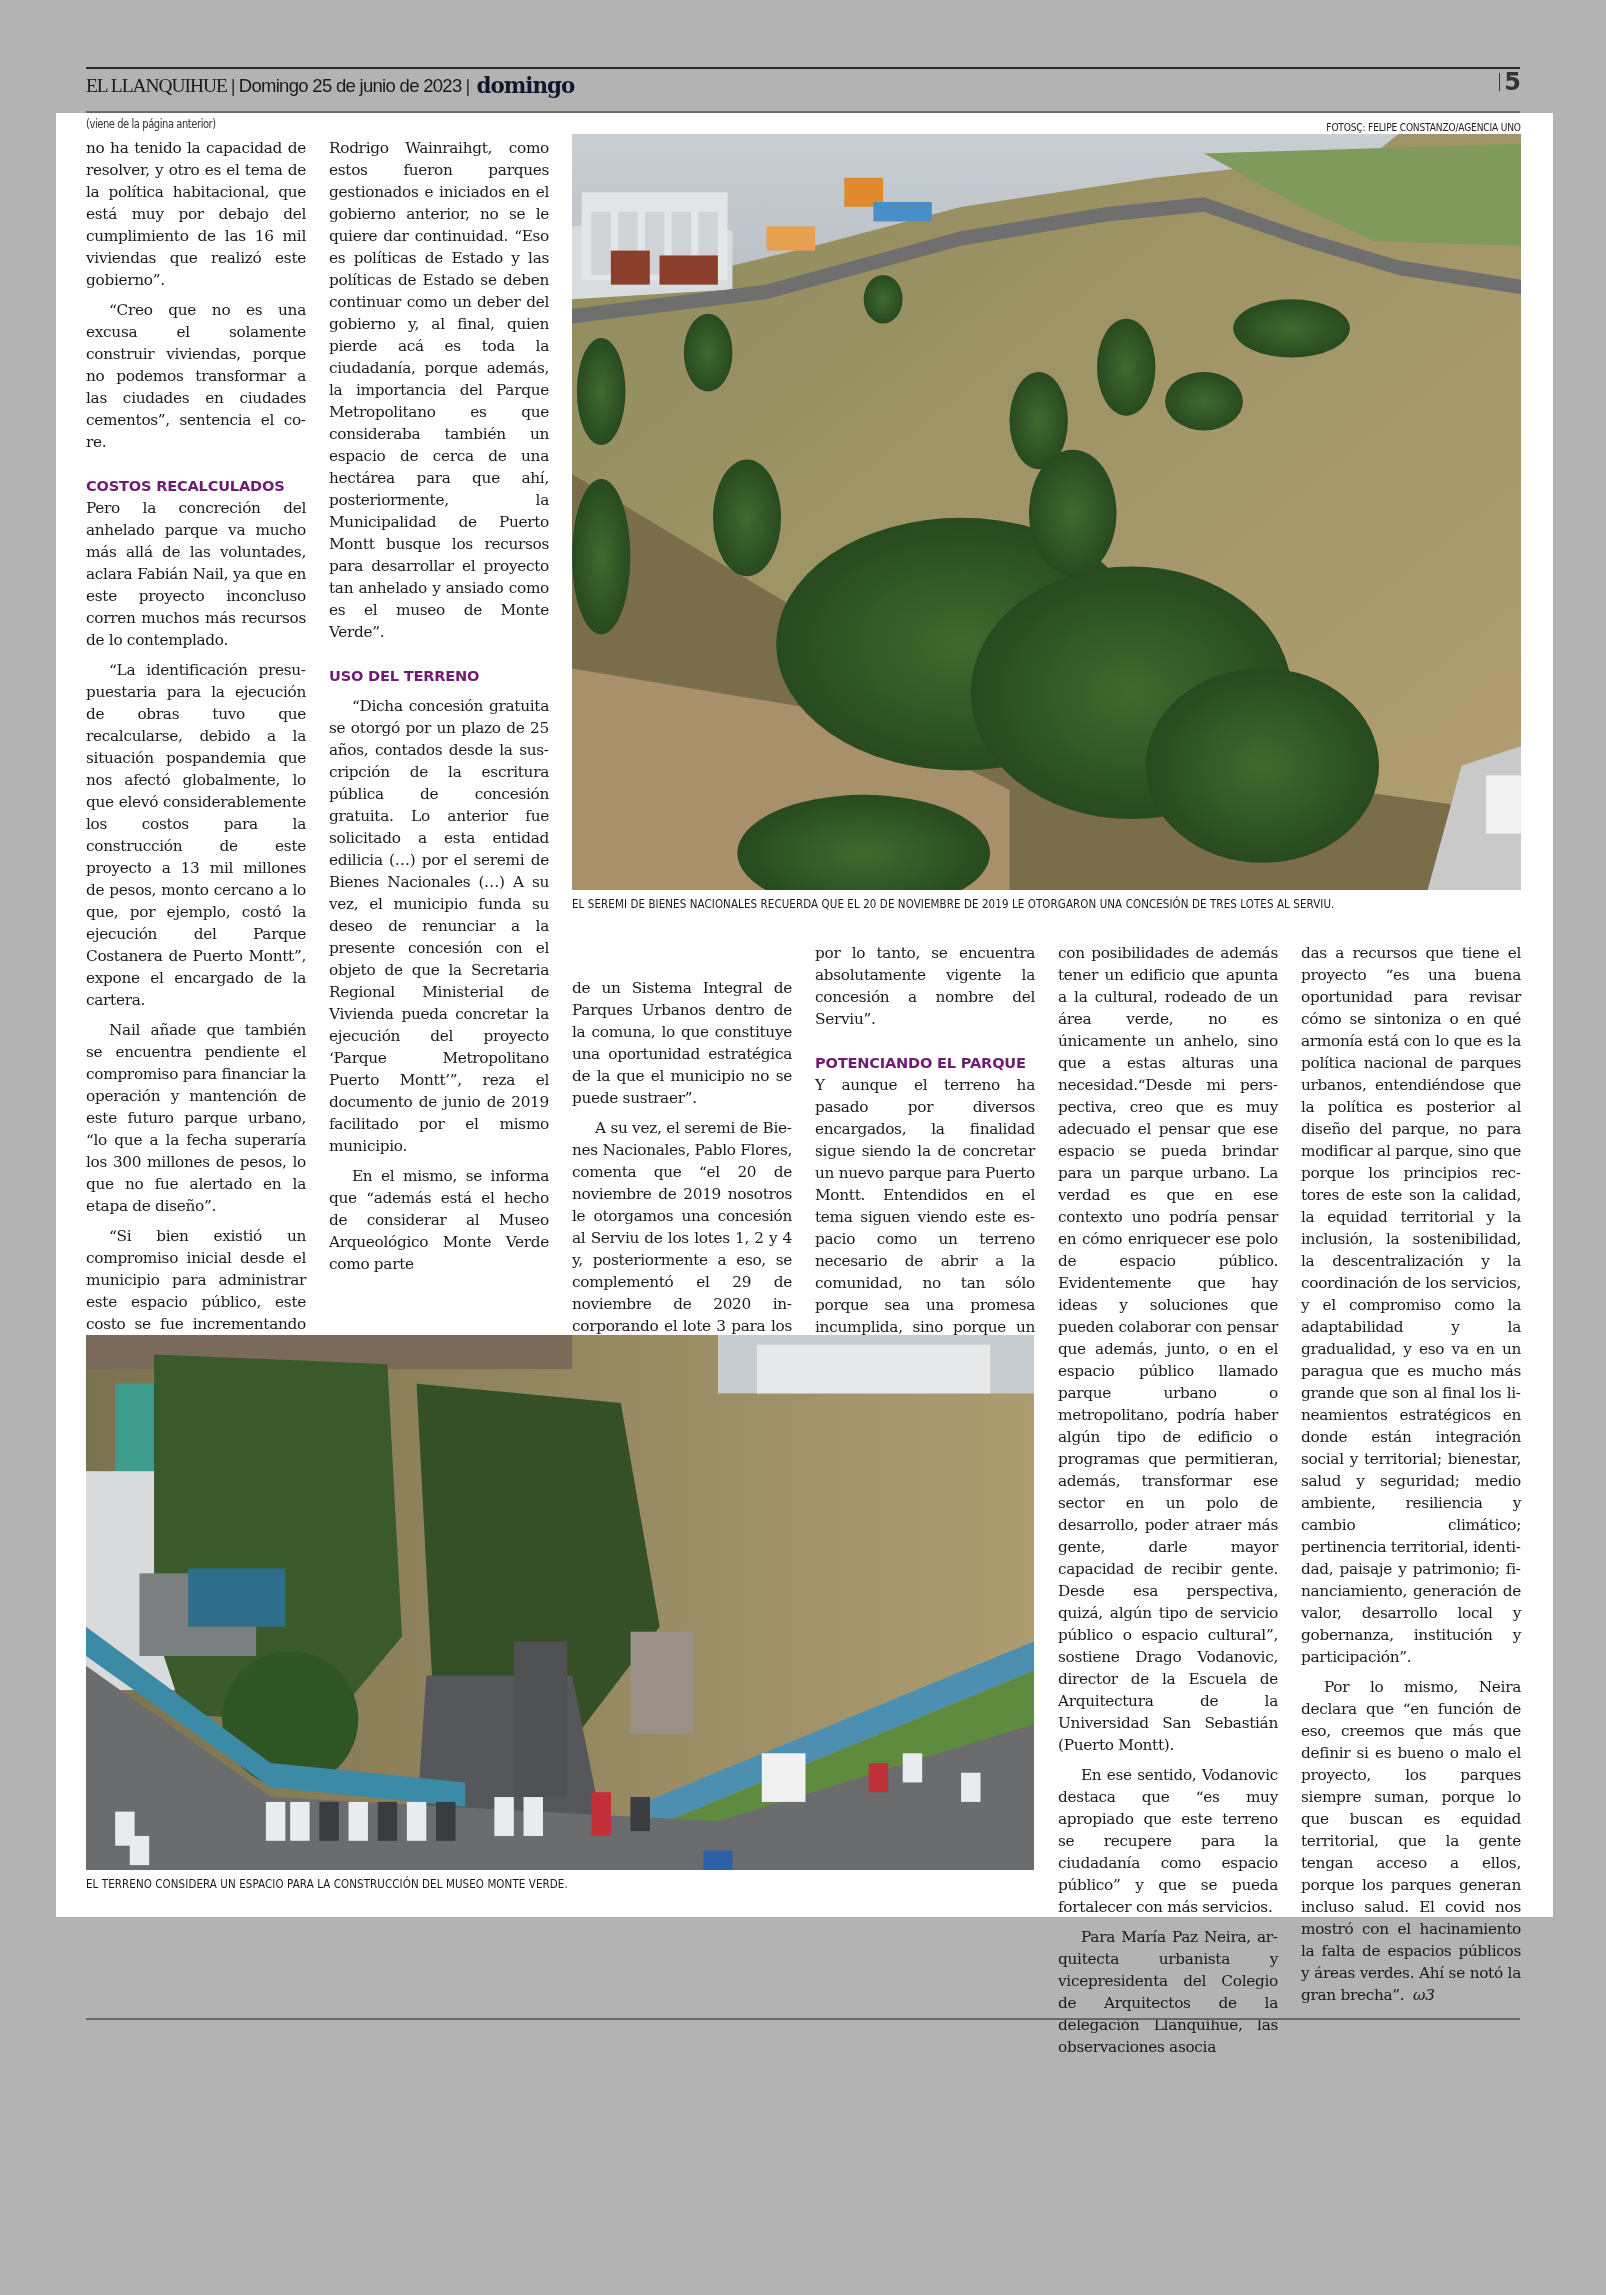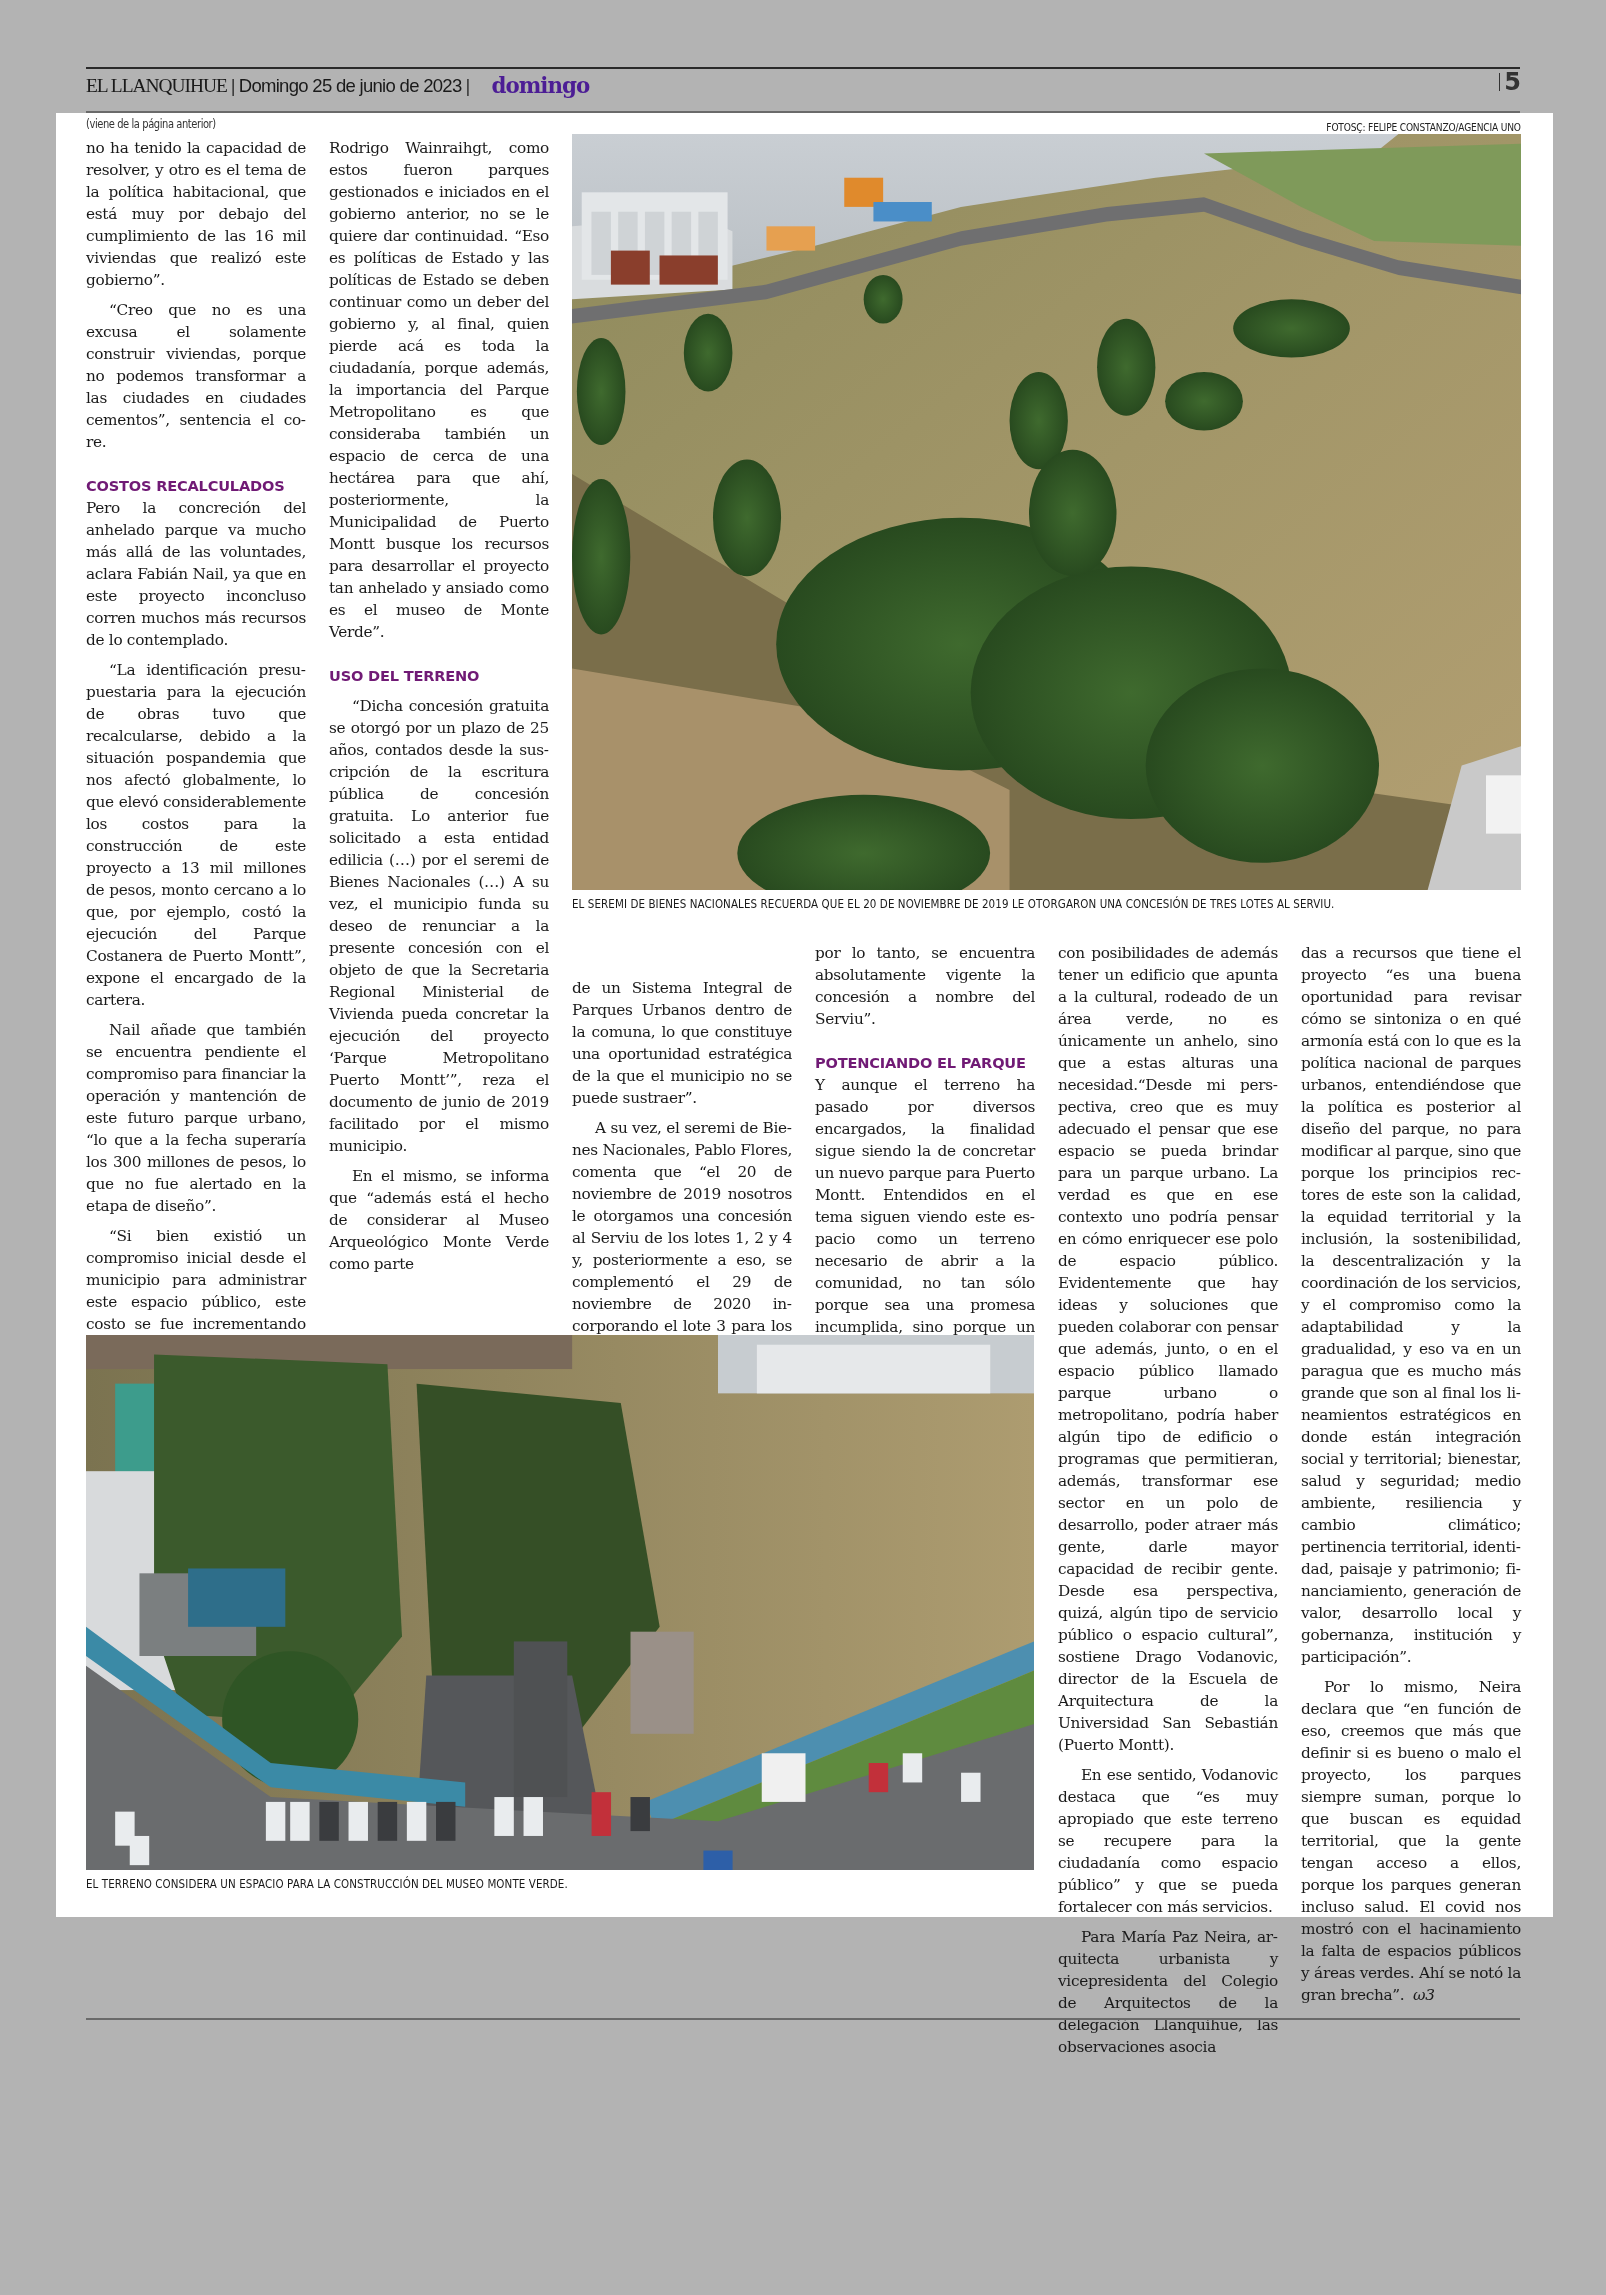--- a/index.html
+++ b/index.html
@@ -1,21 +1,21 @@
 <!DOCTYPE html>
 <html style="font-size:7.8px"><head>
 <meta charset="utf-8">
 <style>
   html, body { margin:0; padding:0; }
   body { width:1607px; height:2295px; background:#b3b3b3; position:relative; overflow:hidden; font-family:"DejaVu Serif", serif; color:#1a1a1a; }
   .hdr-line-top { position:absolute; left:86px; top:67px; width:1434px; height:1.5px; background:#2a2a2a; }
   .hdr { position:absolute; left:86px; top:71px; height:29px; display:flex; align-items:center; font-family:"Liberation Sans", sans-serif; font-size:18.5px; color:#1a1a1a; letter-spacing:-0.7px; }
   .hdr .paper { font-family:"Liberation Serif", serif; font-size:19.4px; letter-spacing:-1px; }
   .hdr .sep { margin:0 3.9px; color:#333; }
-  .hdr .section { font-family:"DejaVu Serif", serif; font-weight:bold; font-size:21.4px; color:#4c1d95; letter-spacing:-1px; margin-left:18px; }
+  .hdr .section { font-family:"DejaVu Serif", serif; font-weight:bold; font-size:21.4px; color:#0f172a; letter-spacing:-1px; margin-left:3px; }
   .pagenum { position:absolute; right:86px; top:68px; font-family:"DejaVu Sans", sans-serif; font-weight:bold; font-size:24px; color:#333; display:flex; align-items:center; }
   .pagenum .bar { display:inline-block; width:1.5px; height:18.5px; background:#333; margin-right:3.9px; }
   .hdr-line-bot { position:absolute; left:86px; top:111px; width:1434px; height:1.9px; background:#6a6a6a; }
 
   .panel { position:absolute; left:56px; top:113px; width:1497px; height:1804px; background:#ffffff; }
 
   .viene { position:absolute; left:86px; top:117px; font-family:"DejaVu Sans", sans-serif; font-size:11.7px; color:#333; letter-spacing:-0.5px; transform:scaleX(0.85); transform-origin:left; }
   .credit { position:absolute; right:86px; top:121px; font-family:"DejaVu Sans", sans-serif; font-size:10.7px; color:#222; letter-spacing:-0.2px; transform:scaleX(0.85); transform-origin:right; }
 
   .col { position:absolute; width:220px; font-size:15.3px; line-height:22px; text-align:justify; hyphens:manual; letter-spacing:-0.3px; }

